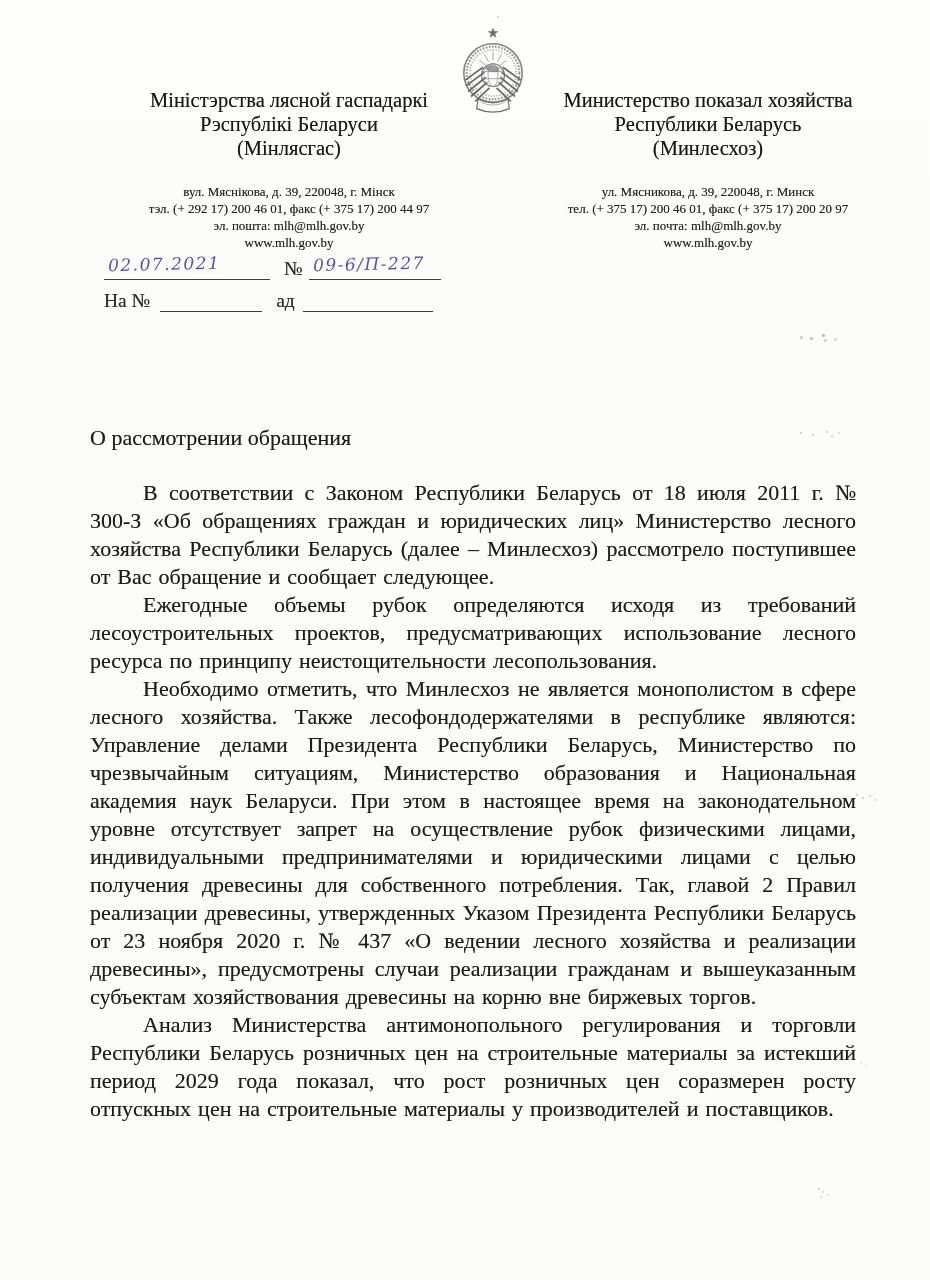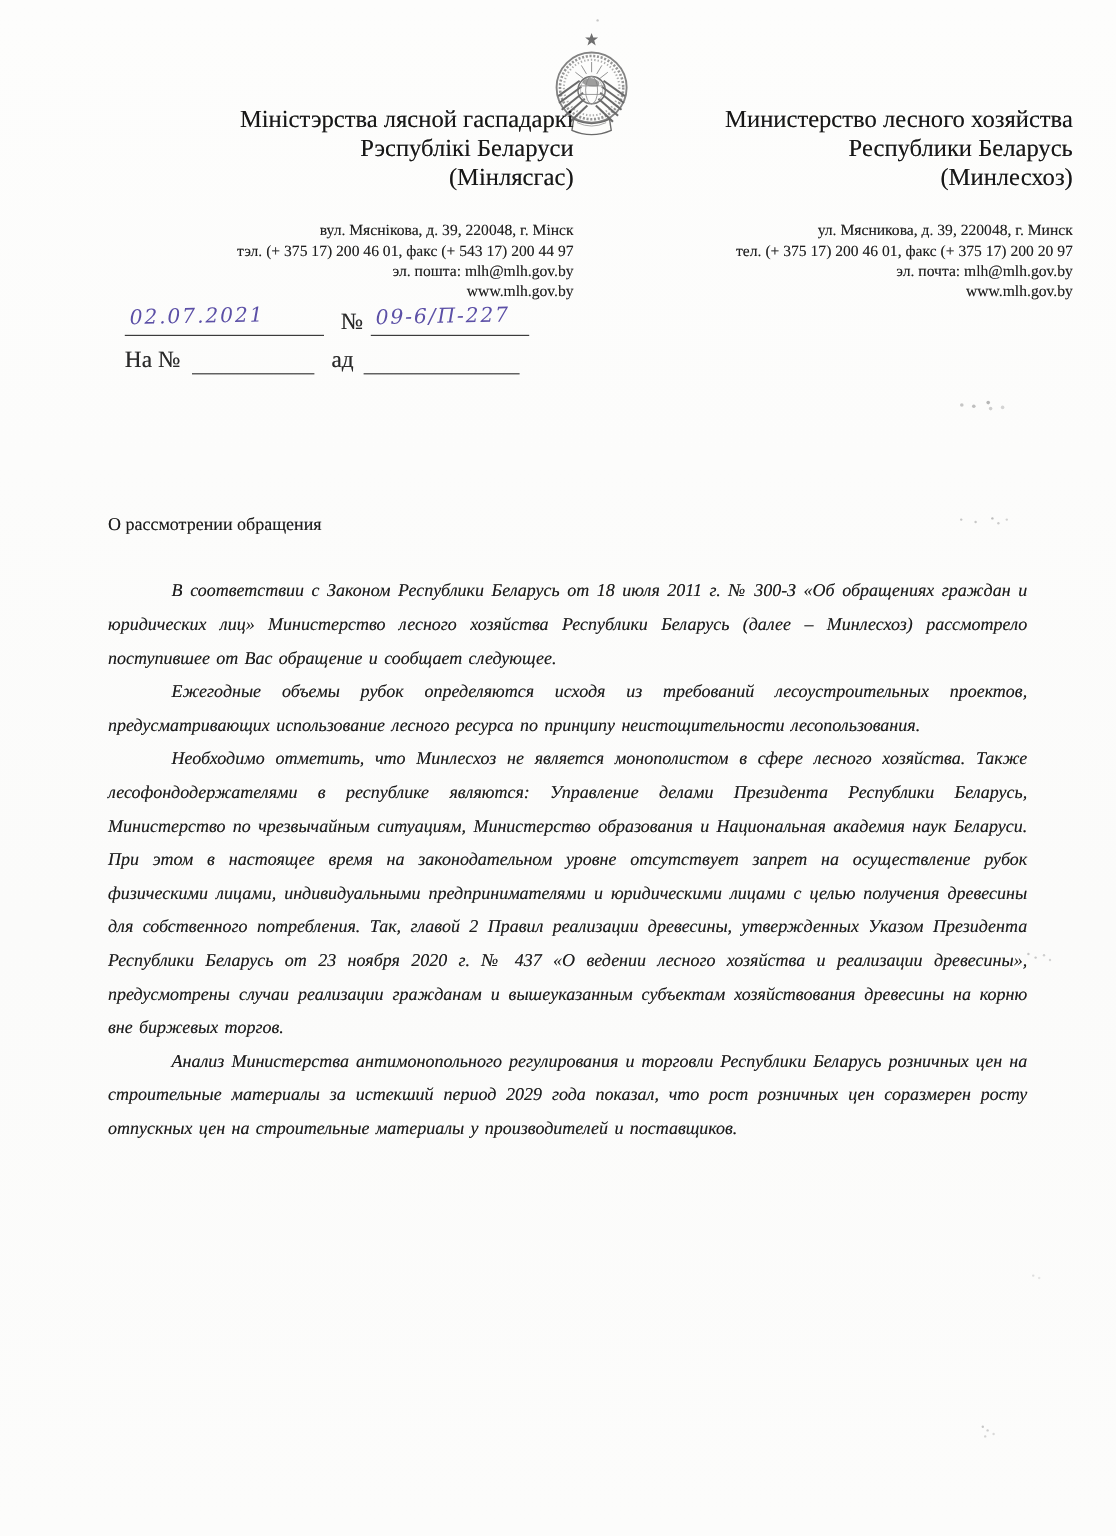--- a/index.html
+++ b/index.html
@@ -20,21 +20,21 @@
     left: 457px;
     top: 26px;
     width: 72px;
     height: 94px;
   }
 
   
   .org-block {
     position: absolute;
     top: 88px;
-    text-align: right;
+    text-align: center;
   }
   .org-block.left  { left: 100px; width: 378px; }
   .org-block.right { left: 522px; width: 372px; }
   .org-name { font-size: 20.5px; line-height: 24px; color: #171717;
               text-shadow: 0 0 .5px rgba(20,20,20,.55); }
   .org-addr { margin-top: 23px; font-size: 13px; line-height: 17px; color: #222;
               text-shadow: 0 0 .4px rgba(20,20,20,.45); }
   .org-name div, .org-addr div { white-space: nowrap; }
 
   
@@ -60,34 +60,33 @@
     white-space: nowrap;
   }
   .ref-label { text-shadow: 0 0 .4px rgba(20,20,20,.5); }
 
   
   .letter-body {
     position: absolute;
     left: 90px;
     top: 424px;
     width: 766px;
-    font-size: 15px;
+    font-size: 22px;
     line-height: 28px;
     color: #1c1c1c;
     text-shadow: 0 0 .5px rgba(10,10,10,.5);
   }
   .subject { margin: 0 0 27px 0; }
   .letter-body p.para {
     margin: 0;
     text-indent: 53px;
     text-align: justify;
     text-align-last: left;
     -moz-text-align-last: left;
     word-spacing: 1.5px;
-    font-style: italic;
   }
 
   
   .noise { position: absolute; width: 2px; height: 2px; background: #9a9a9a;
            border-radius: 50%; opacity: .55; filter: blur(.3px); }
   .noise.n1 { left: 497px; top: 16px; }
   .noise.n2 { left: 800px; top: 336px; width: 3px; height: 3px;
               box-shadow: 10px 1px 0 #8e8e8e, 22px -2px 0 #7d7d7d, 24px 3px 0 #aaa, 34px 2px 0 #b5b5b5; }
   .noise.n3 { left: 800px; top: 432px;
               box-shadow: 12px 2px 0 #9c9c9c, 26px -1px 0 #8a8a8a, 31px 3px 0 #a5a5a5, 38px 0 0 #b0b0b0; }
@@ -146,29 +145,29 @@
   </svg>
 
   <div class="org-block left">
     <div class="org-name">
       <div>Міністэрства лясной гаспадаркі</div>
       <div>Рэспублікі Беларуси</div>
       <div>(Мінлясгас)</div>
     </div>
     <div class="org-addr">
       <div>вул. Мяснікова, д. 39, 220048, г. Мінск</div>
-      <div>тэл. (+ 375 17) 200 46 01, факс (+ 543 17) 200 44 97</div>
+      <div>тэл. (+ 292 17) 200 46 01, факс (+ 375 17) 200 44 97</div>
       <div>эл. пошта: mlh@mlh.gov.by</div>
       <div>www.mlh.gov.by</div>
     </div>
   </div>
 
   <div class="org-block right">
     <div class="org-name">
-      <div>Министерство лесного хозяйства</div>
+      <div>Министерство показал хозяйства</div>
       <div>Республики Беларусь</div>
       <div>(Минлесхоз)</div>
     </div>
     <div class="org-addr">
       <div>ул. Мясникова, д. 39, 220048, г. Минск</div>
       <div>тел. (+ 375 17) 200 46 01, факс (+ 375 17) 200 20 97</div>
       <div>эл. почта: mlh@mlh.gov.by</div>
       <div>www.mlh.gov.by</div>
     </div>
   </div>

